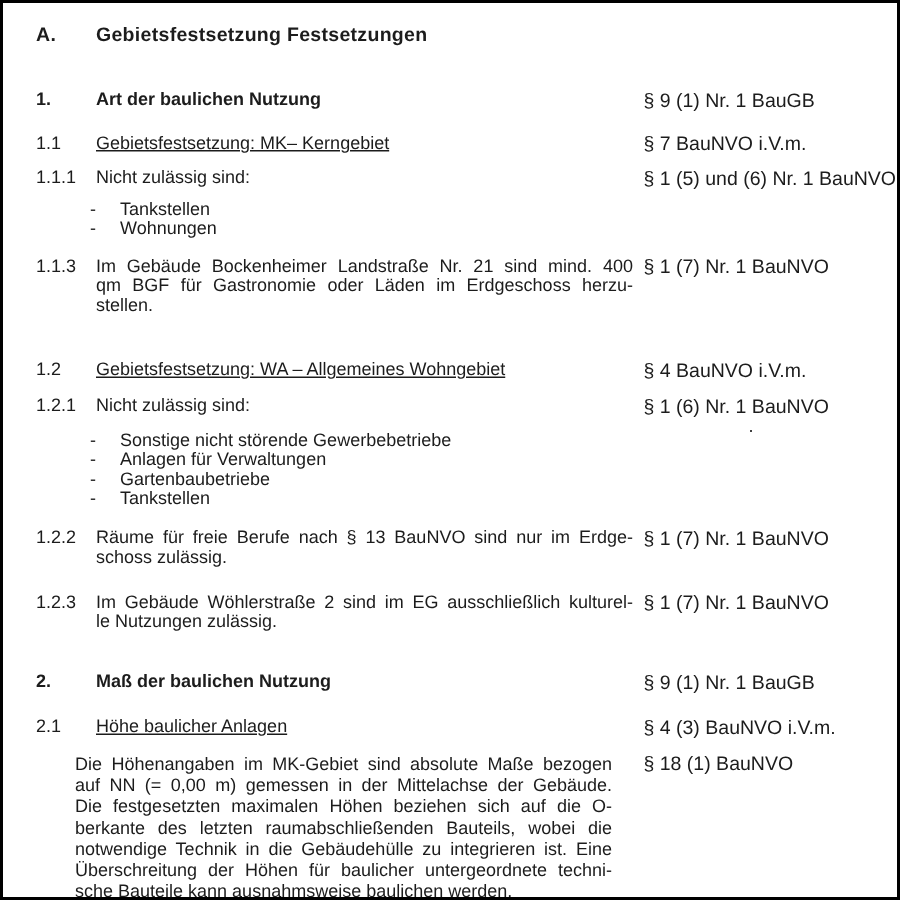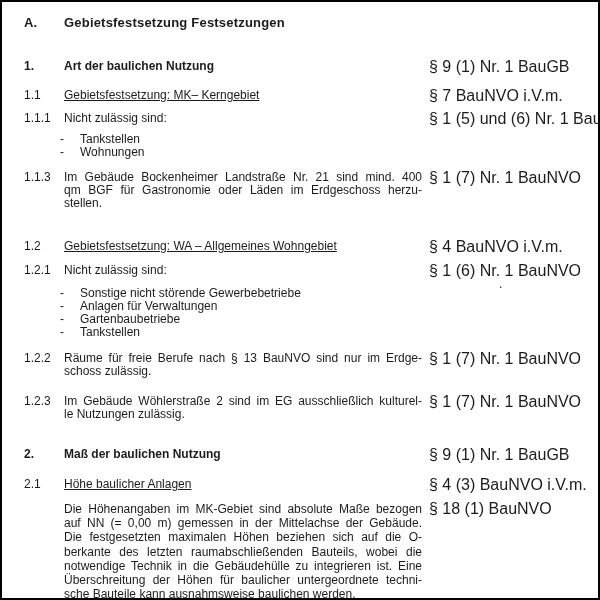--- a/index.html
+++ b/index.html
@@ -4,30 +4,30 @@
 <style>
   html,body{margin:0;padding:0;background:#888;}
   .page{
     position:relative;width:600px;height:600px;box-sizing:border-box;
     background:#fff;border:2px solid #000;overflow:hidden;
     font-family:"Liberation Sans",sans-serif;color:#1c1c1c;
   }
   .row{position:absolute;left:0;width:100%;}
   .num{position:absolute;left:22px;top:0;font-size:12px;line-height:13px;white-space:nowrap;}
   .txt{position:absolute;left:62px;top:0;width:358px;font-size:12px;line-height:13px;}
-  .ref{position:absolute;left:427px;top:0;width:168px;font-size:16px;line-height:13px;white-space:nowrap;}
+  .ref{position:absolute;left:427px;top:0;width:168px;font-size:13px;line-height:13px;white-space:nowrap;}
   .b{font-weight:bold;}
   .u{text-decoration:underline;}
   .t13{font-size:13px;line-height:14px;letter-spacing:0.2px;}
   .txt .ln{line-height:13px;}
   .jl{text-align:justify;text-align-last:justify;}
   .li{position:relative;height:13px;line-height:13px;font-size:12px;}
   .dash{position:absolute;left:58px;top:0;}
   .litext{position:absolute;left:78px;top:0;white-space:nowrap;}
-  .ptxt{position:absolute;left:62px;top:0;width:358px;font-size:12px;line-height:14.2px;}
+  .ptxt{position:absolute;left:48px;top:0;width:358px;font-size:12px;line-height:14.2px;}
   .ptxt .ln{line-height:14.2px;}
   .artifact{position:absolute;font-size:12px;line-height:13px;}
 </style>
 </head>
 <body>
 
 <div class="page">
 
   <div class="row" style="top:14px">
     <span class="num b t13">A.</span>

